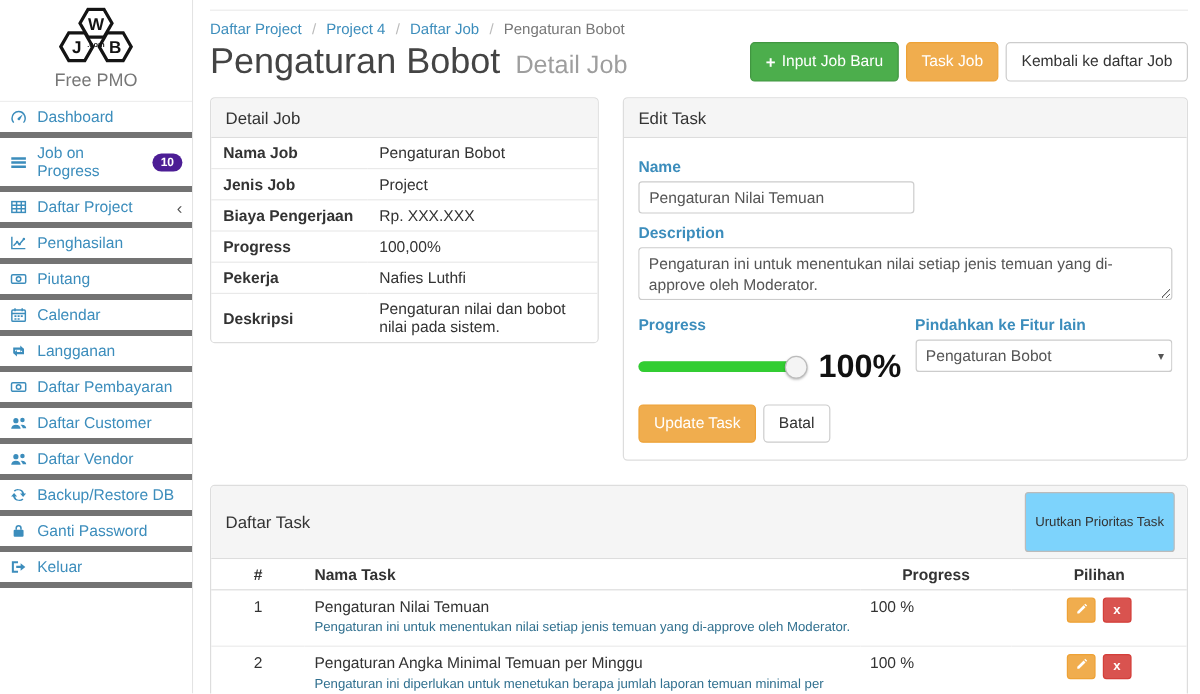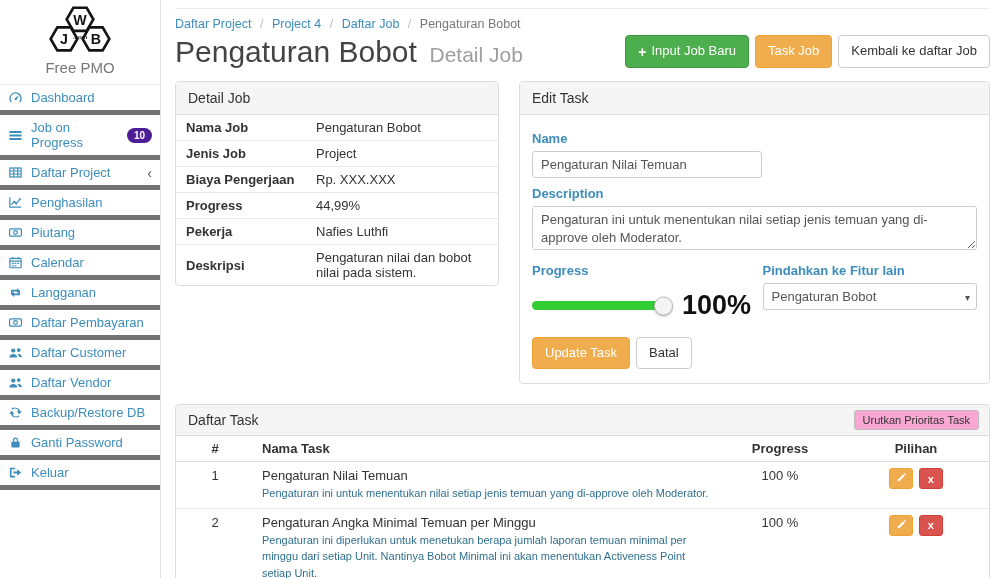--- a/index.html
+++ b/index.html
@@ -60,32 +60,32 @@
   .progress-val{font-size:27px;font-weight:bold;color:#111;margin-left:18px}
   .select-wrap{position:relative}
   .select{width:100%;box-sizing:border-box;border:1px solid #ccc;border-radius:3px;padding:5px 22px 5px 8px;
           font-size:13px;color:#555;background:#fff;appearance:none;-webkit-appearance:none;font-family:inherit}
   .caret{position:absolute;right:7px;top:50%;transform:translateY(-50%);color:#555;font-size:10px;pointer-events:none}
   .form-actions{margin-top:16px;display:flex;gap:6px}
   
   .task-panel{margin-top:20px}
   .task-head{display:flex;justify-content:space-between;align-items:center;background:#f5f5f5;
              border-bottom:1px solid #ddd;padding:5px 10px 5px 12px;border-radius:3px 3px 0 0;font-size:14px;color:#333}
-  .btn-xs{font-size:11px;padding:3px 8px;border:1px solid #bbb;border-radius:3px;background:#f9a8d4;color:#333;cursor:pointer;font-family:inherit}
+  .btn-xs{font-size:11px;padding:18px 8px;border:1px solid #bbb;border-radius:3px;background:#7dd3fc;color:#333;cursor:pointer;font-family:inherit}
   .task-table{width:100%;border-collapse:collapse}
   .task-table th{padding:5px 8px;border-bottom:1px solid #ddd;font-size:13px;color:#333;text-align:left}
   .task-table td{padding:6px 8px;vertical-align:top}
   .task-table tbody tr+tr td{border-top:1px solid #ececec}
   .c-num{width:62px;text-align:center !important}
   .c-prog{width:110px;text-align:center !important}
   .c-act{width:130px;text-align:center !important}
   .t-num{text-align:center}
   .t-name{font-size:13px;color:#333;margin-bottom:2px}
   .t-desc{font-size:11px;color:#31708f;line-height:1.5}
-  .t-prog{text-align:center}
+  .t-prog{}
   .t-act{text-align:center;white-space:nowrap}
   .btn-icon{display:inline-flex;align-items:center;justify-content:center;width:24px;height:21px;border-radius:3px;
             border:1px solid transparent;color:#fff;cursor:pointer;font-size:11px;font-weight:bold;vertical-align:middle;margin:0 1px}
   .btn-edit{background:#f0ad4e;border-color:#eea236}
   .btn-edit svg{width:11px;height:11px;fill:#fff}
   .btn-del{background:#d9534f;border-color:#d43f3a}
 </style>
 </head>
 <body>
 
@@ -286,21 +286,21 @@
           <tr>
             <td class="lbl">Jenis Job</td>
             <td>Project</td>
           </tr>
           <tr>
             <td class="lbl">Biaya Pengerjaan</td>
             <td>Rp. XXX.XXX</td>
           </tr>
           <tr>
             <td class="lbl">Progress</td>
-            <td>44,99%</td>
+            <td>100,00%</td>
           </tr>
           <tr>
             <td class="lbl">Pekerja</td>
             <td>Nafies Luthfi</td>
           </tr>
           <tr>
             <td class="lbl">Deskripsi</td>
             <td>Pengaturan nilai dan bobot nilai pada sistem.</td>
           </tr>
         </tbody>

